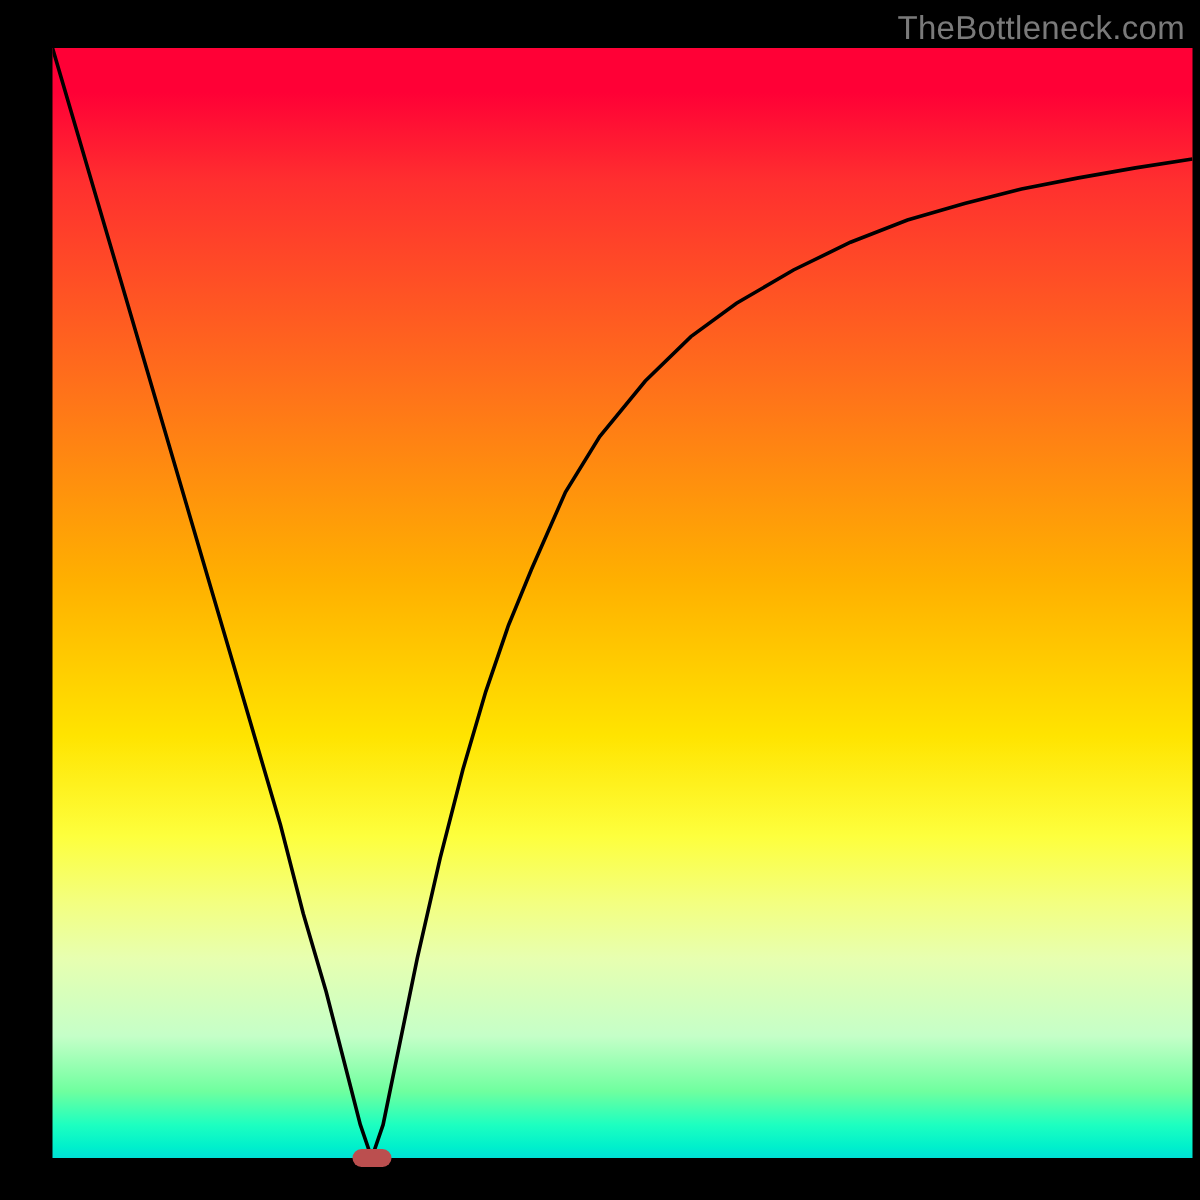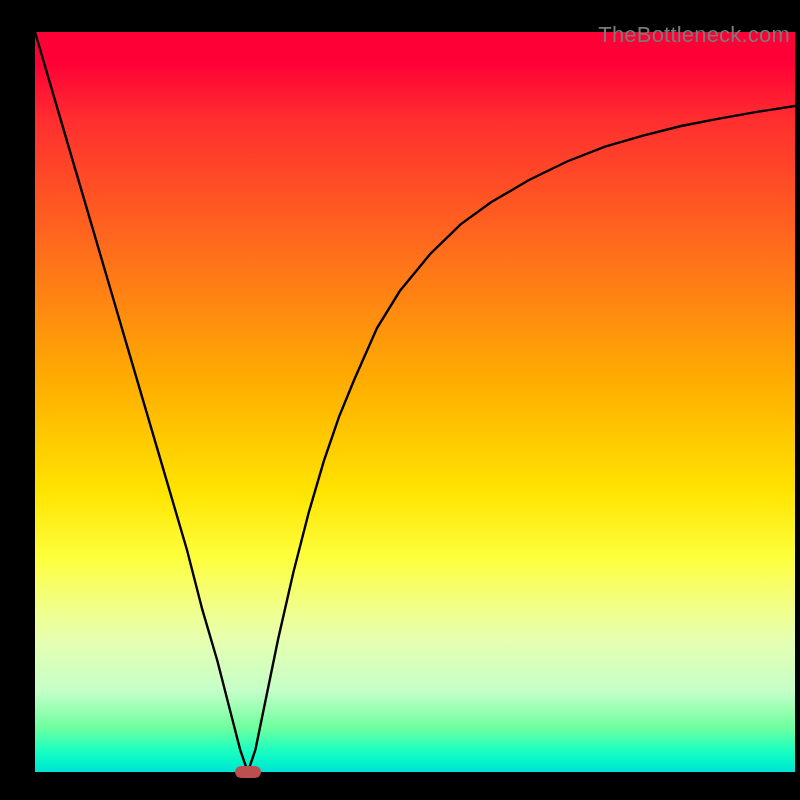--- a/index.html
+++ b/index.html
@@ -37,21 +37,21 @@
       #e7ffb0 82%,
       #c5ffc8 89%,
       #6fff9f 94%,
       #1dffc0 97%,
       #00f0cc 99%,
       #00e0d6 100%
     );
   }
   .watermark {
     position: absolute;
-    top: 22px;
+    top: 6px;
     right: 10px;
     color: #7a7a7a;
     font-size: 22px;
     font-weight: 500;
     letter-spacing: 0.2px;
     user-select: none;
   }
   svg.curve {
     position: absolute;
     left: 0;

